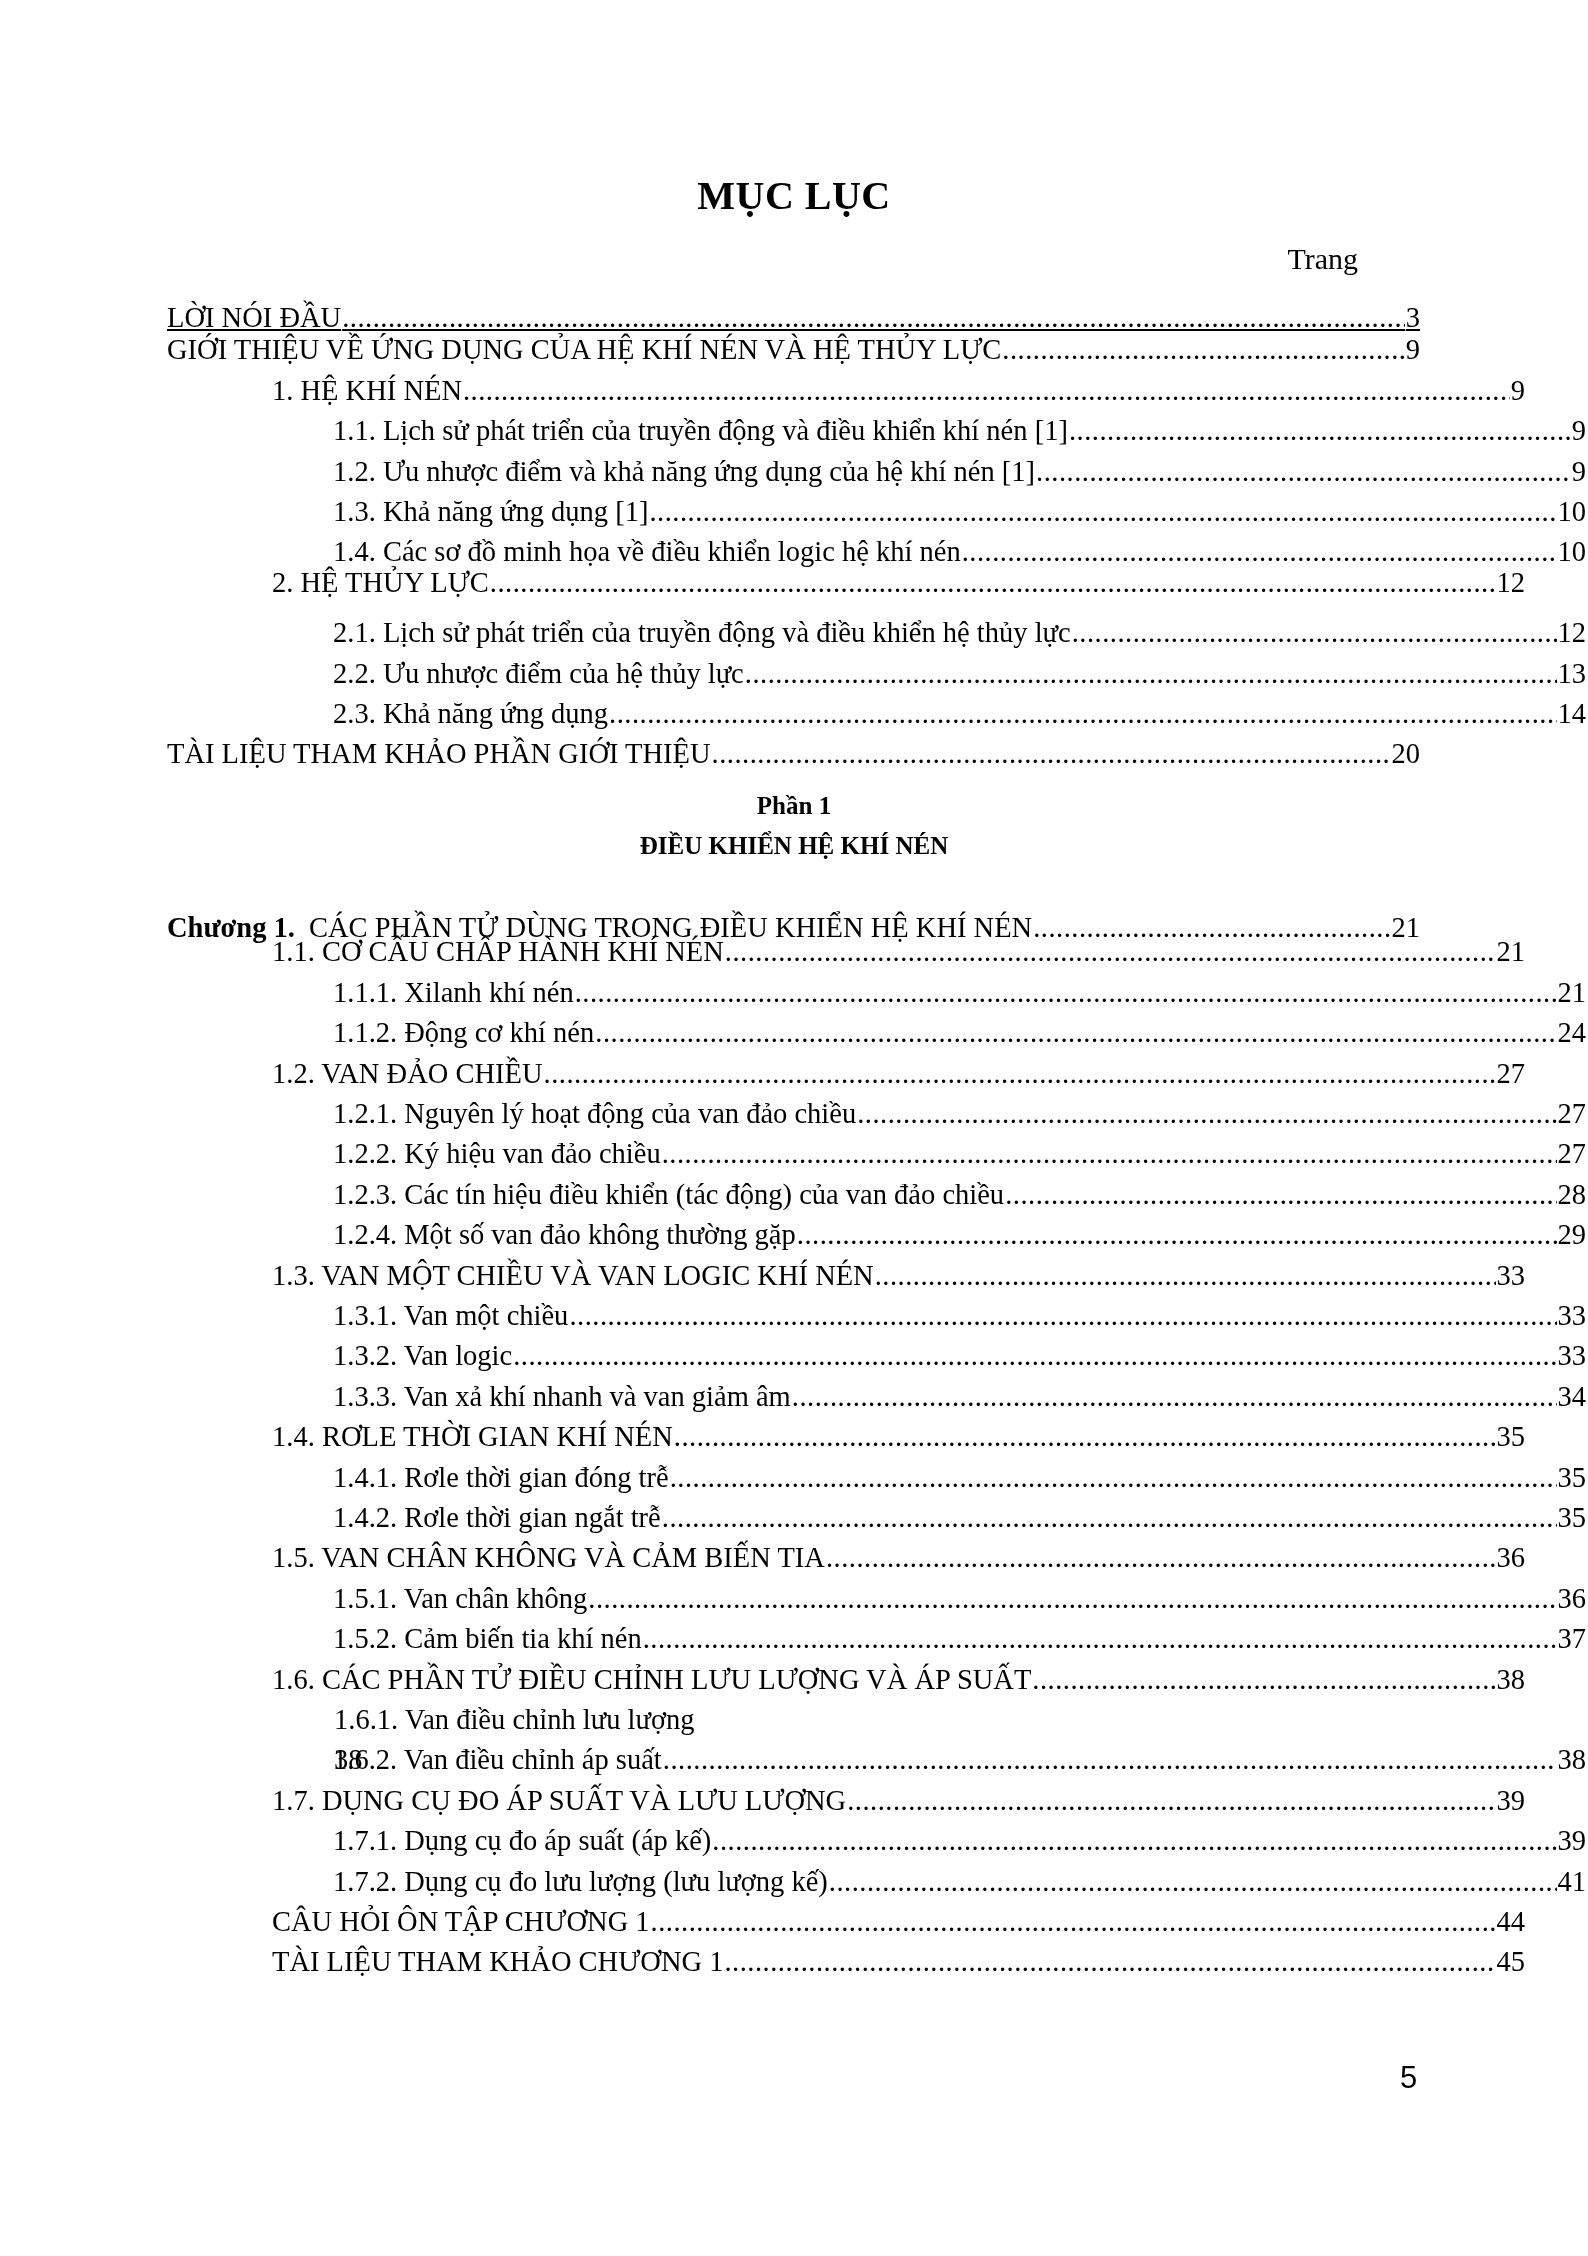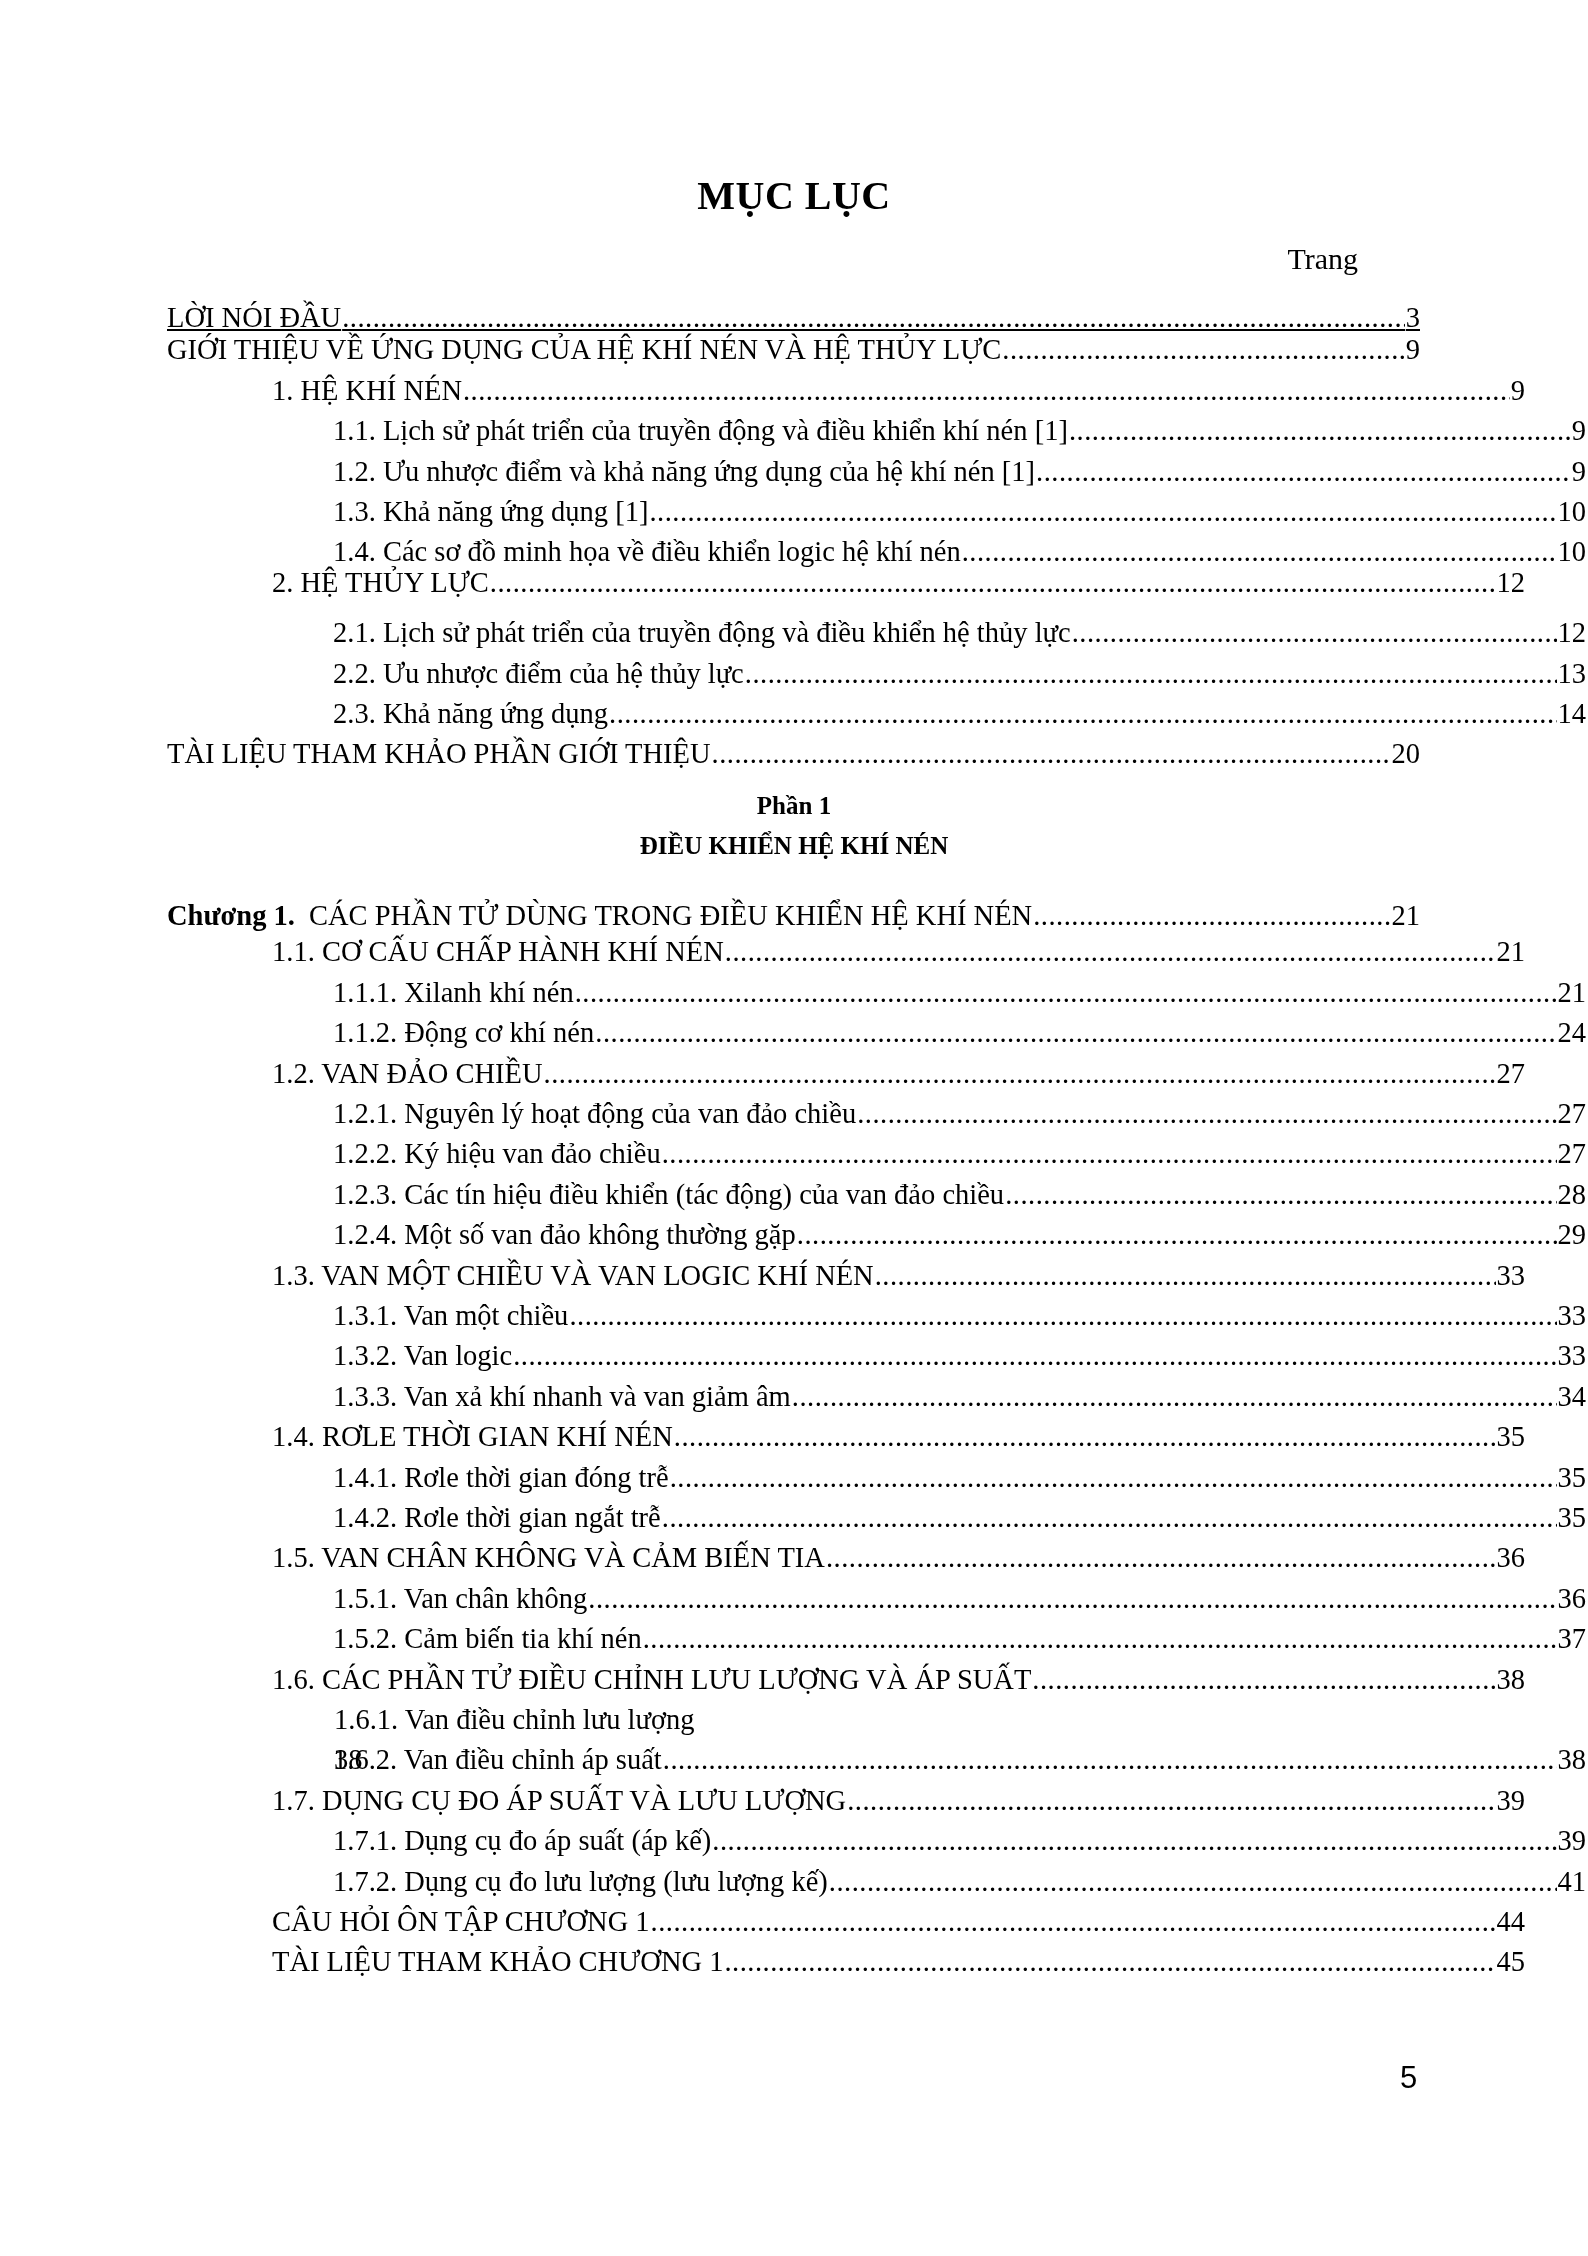--- a/index.html
+++ b/index.html
@@ -87,21 +87,21 @@
       <span class="label">TÀI LIỆU THAM KHẢO PHẦN GIỚI THIỆU</span>
       <span class="dots"></span>
       <span class="page-num">20</span>
     </div>
   </div>
 
   <div class="part-heading" style="top:786px;">Phần 1</div>
   <div class="part-heading" style="top:826px;">ĐIỀU KHIỂN HỆ KHÍ NÉN</div>
 
   <div class="toc" style="top:892px;">
-    <div class="row lvl0" style="top:4px;">
+    <div class="row lvl0" style="top:16px;">
       <span class="label"><b>Chương 1.</b><span>CÁC PHẦN TỬ DÙNG TRONG ĐIỀU KHIỂN HỆ KHÍ NÉN</span></span>
       <span class="dots"></span>
       <span class="page-num">21</span>
     </div>
     <div class="row lvl1" style="top:40.4px;">
       <span class="label">1.1. CƠ CẤU CHẤP HÀNH KHÍ NÉN</span>
       <span class="dots"></span>
       <span class="page-num">21</span>
     </div>
     <div class="row lvl2" style="top:80.8px;">

